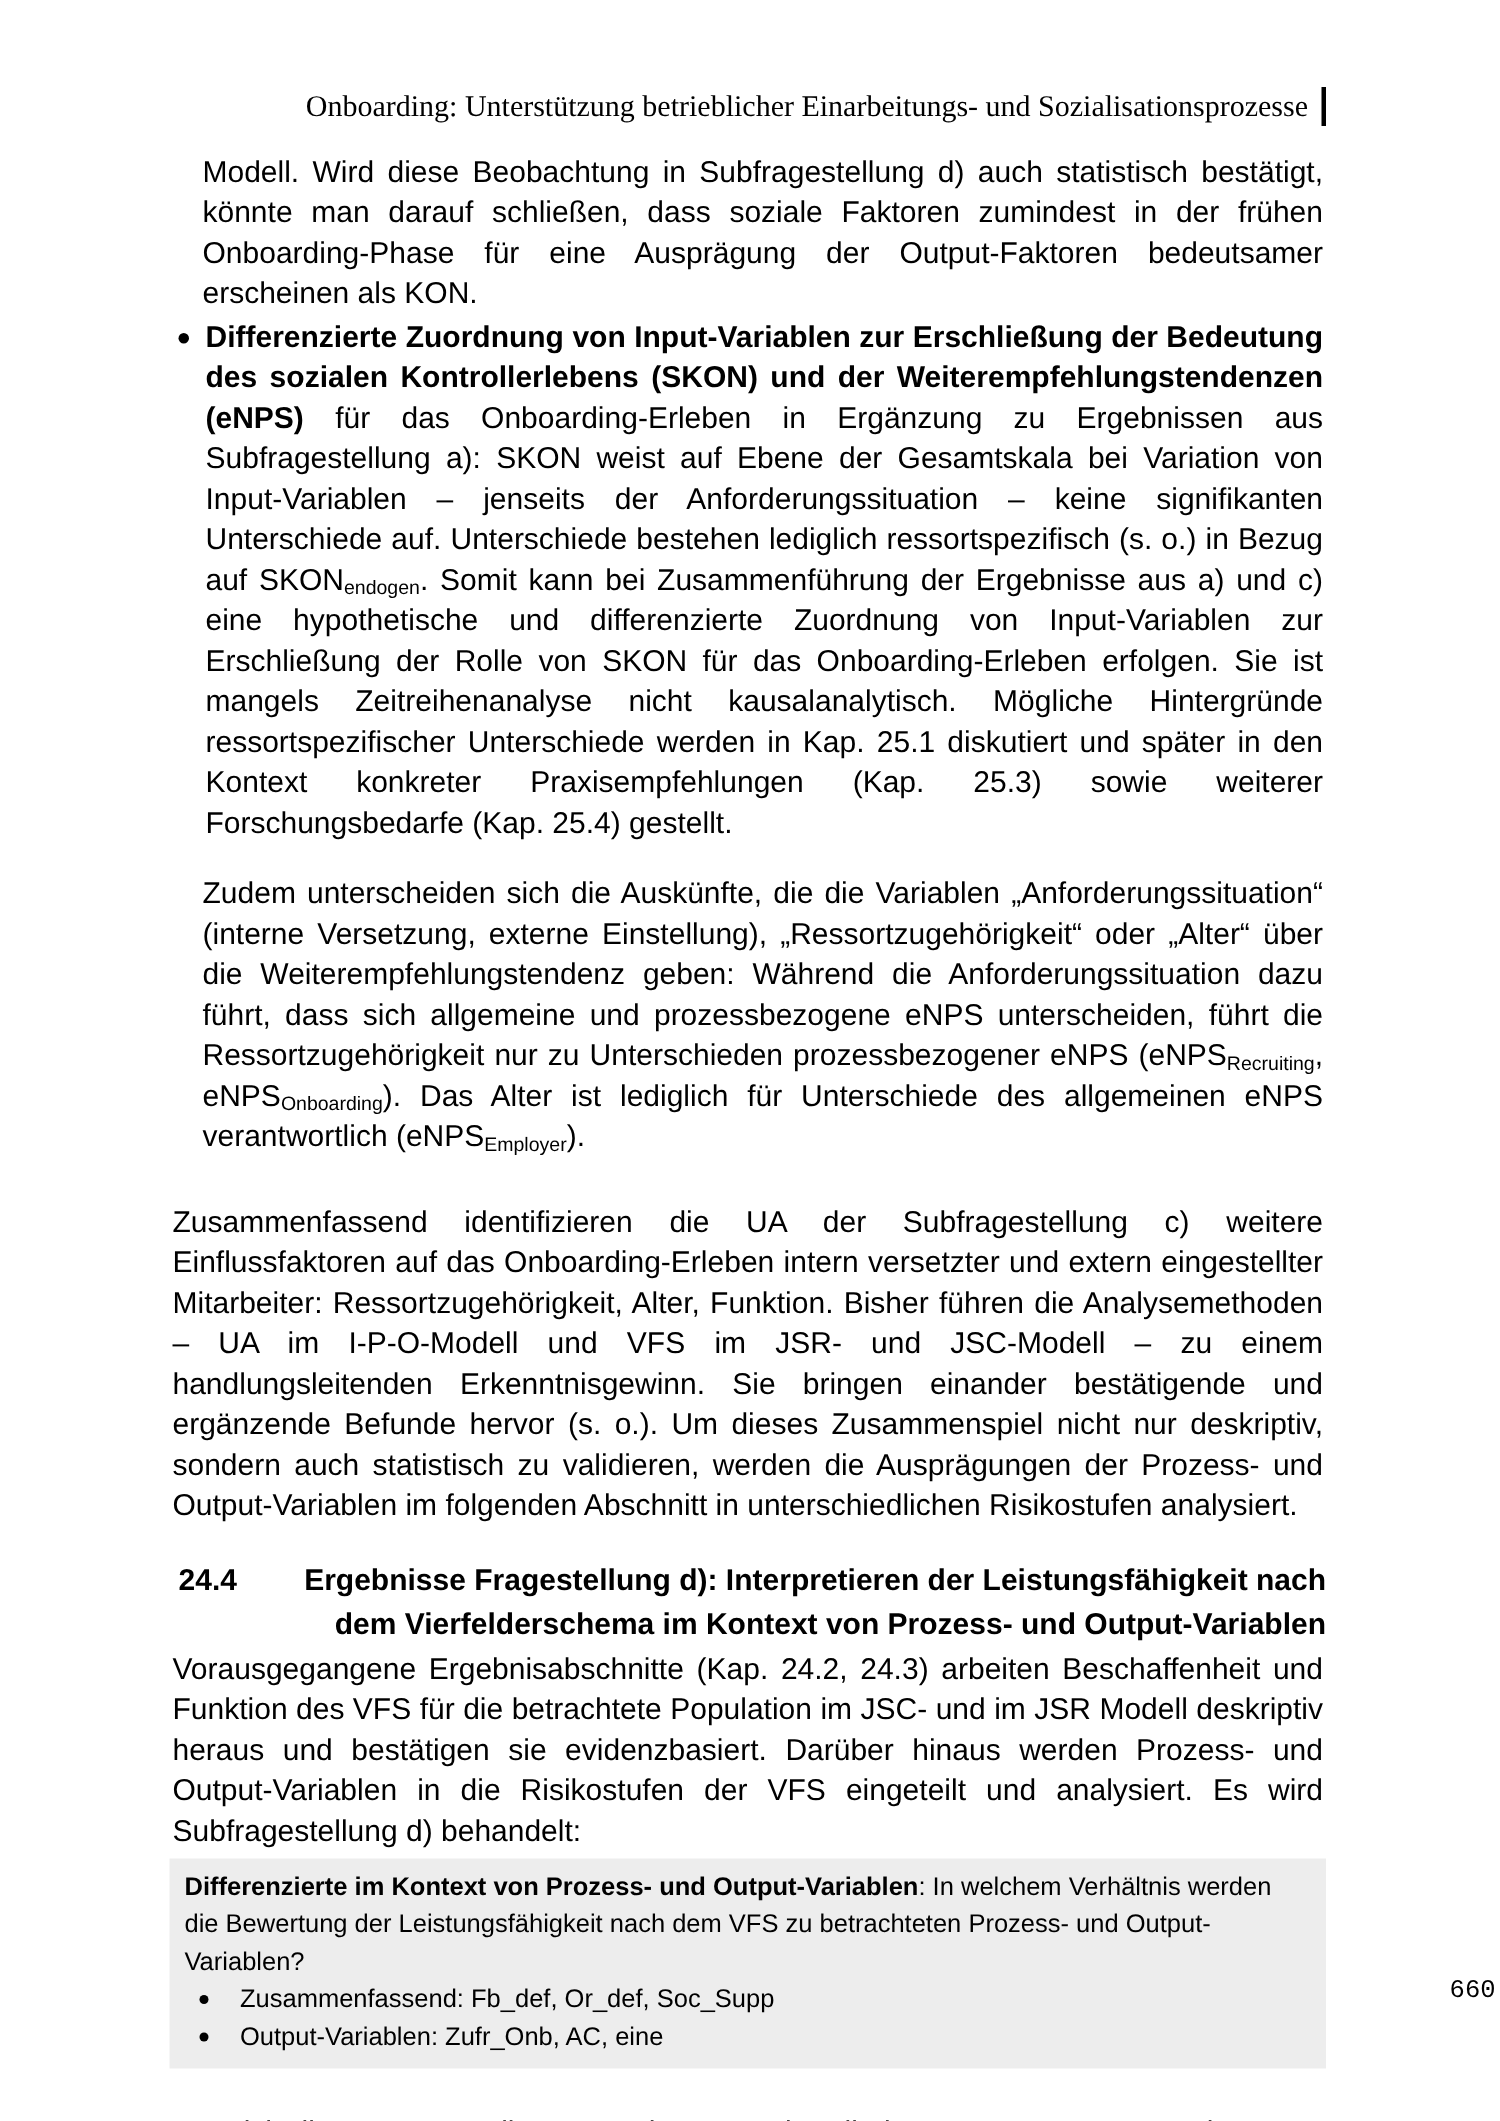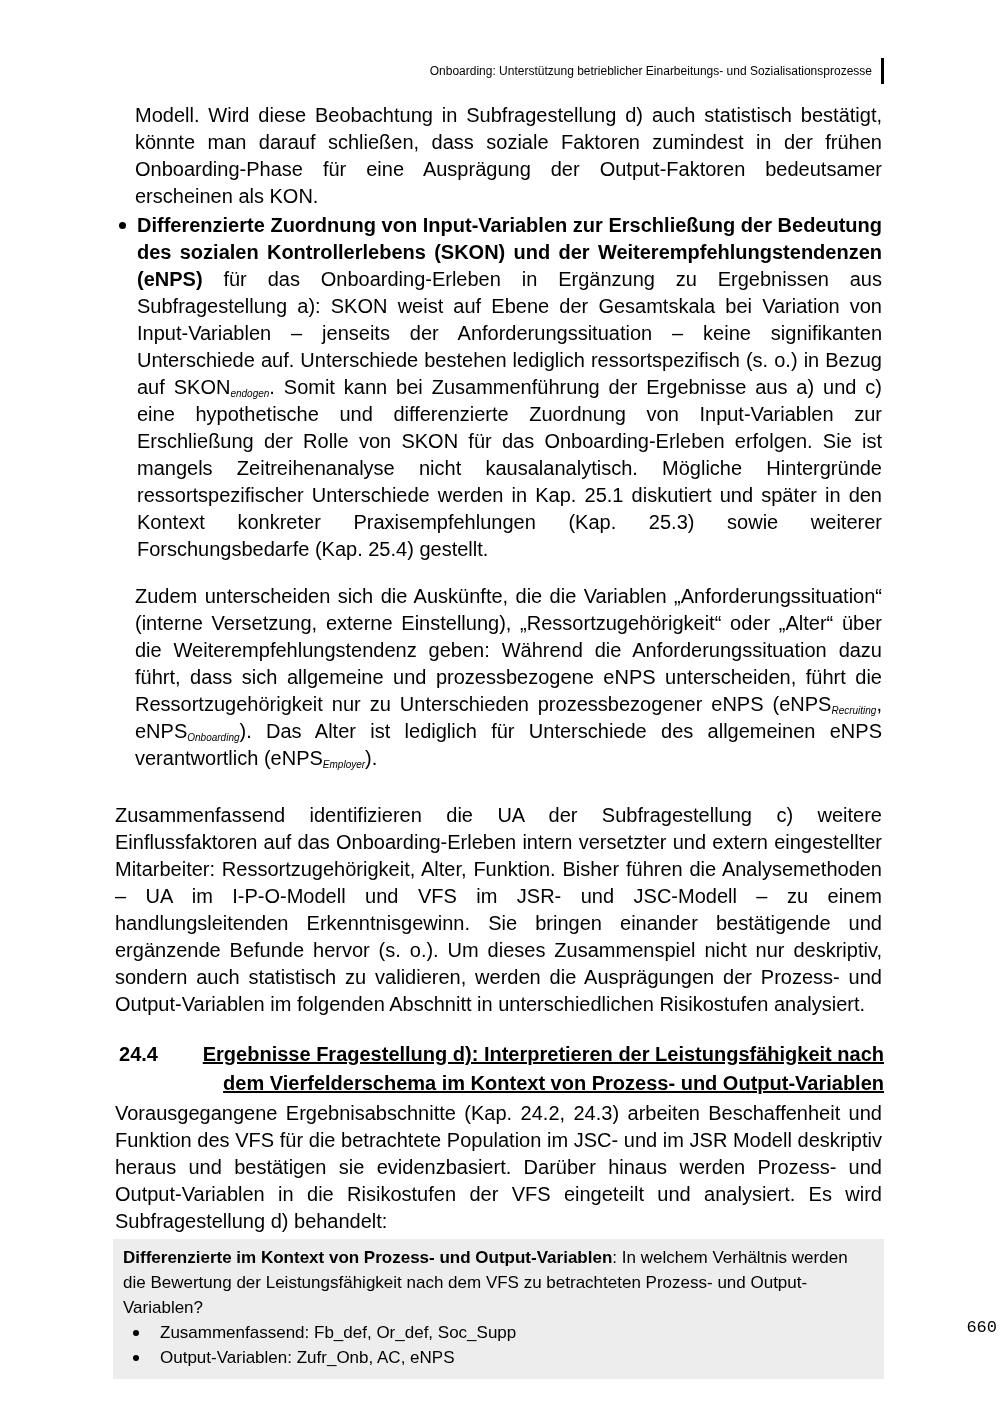--- a/index.html
+++ b/index.html
@@ -15,21 +15,21 @@
   
   .running-header {
     position: absolute;
     top: 58px;
     left: 113px;
     width: 771px;
     display: flex;
     justify-content: flex-end;
     align-items: center;
   }
-  .header-text { font-size: 12px; line-height: 26px; white-space: nowrap; }
+  .header-text { font-size: 20px; line-height: 26px; white-space: nowrap; font-family: Liberation Serif, serif; }
   .vbar { width: 3px; height: 26px; background: #000; margin-left: 9px; flex: 0 0 auto; }
 
   
   .content {
     position: absolute;
     top: 100px;
     left: 113px;
     width: 771px;
     font-size: 20px;
     line-height: 27px;
@@ -38,33 +38,33 @@
   .content p { margin: 2px; }
   .indent { margin-left: 22px !important; }
   .mt20 { margin-top: 20px !important; }
   .mt30 { margin-top: 30px !important; }
 
   .bullet-item { position: relative; padding-left: 22px; }
   .bullet-item .dot {
     position: absolute; left: 6px; top: 10px;
     width: 7px; height: 7px; border-radius: 50%; background: #000;
   }
-  sub { font-size: 10px; line-height: 0; vertical-align: -3px; font-style: italic; }
+  sub { font-size: 13px; line-height: 0; vertical-align: -3px; }
 
   
   .heading {
     display: flex;
     margin: 22px 0 0 0;
     font-size: 20px;
     font-weight: bold;
     line-height: 29px;
     text-align: right;
   }
   .heading-num { flex: 0 0 45px; }
-  .heading-text { flex: 1 1 auto; text-decoration: underline; }
+  .heading-text { flex: 1 1 auto; }
 
   
   .qbox {
     background: #ededed;
     margin-top: 4px;
     padding: 6px 10px 9px 10px;
     font-size: 17px;
     line-height: 25px;
     text-align: left;
   }
@@ -120,21 +120,21 @@
     <p>Vorausgegangene Ergebnisabschnitte (Kap. 24.2, 24.3) arbeiten Beschaffenheit und Funktion des VFS für die betrachtete Population im JSC- und im JSR Modell deskriptiv heraus und bestätigen sie evidenzbasiert. Darüber hinaus werden Prozess- und Output-Variablen in die Risikostufen der VFS eingeteilt und analysiert. Es wird Subfragestellung d) behandelt:</p>
 
     <div class="qbox">
       <p class="box-intro"><strong>Differenzierte im Kontext von Prozess- und Output-Variablen</strong><span>: In welchem Verhältnis werden die Bewertung der Leistungsfähigkeit nach dem VFS zu betrachteten Prozess- und Output-Variablen?</span></p>
       <div class="box-bullet">
         <span class="dot-sm"></span>
         <span>Zusammenfassend: Fb_def, Or_def, Soc_Supp</span>
       </div>
       <div class="box-bullet">
         <span class="dot-sm"></span>
-        <span>Output-Variablen: Zufr_Onb, AC, eNPS</span>
+        <span>Output-Variablen: Zufr_Onb, AC, eine</span>
       </div>
     </div>
 
     <p class="mt30">Um sich dieser Fragestellung zu nähern, werden die benannten Prozess- und Output-Variab­len entsprechend ihrer Ausprägung pro Risikostufe deskriptiv betrachtet (Abb. 24.6; Kap. 24.4.1, 24.4.2). Zudem kommen unterschieds- und varianzanalytische Verfahren zum Einsatz (Kap. 24.4.3). Diese Schritte schließen mit einem gemeinsamen Fazit (Kap. 24.4.4):</p>
 
   </div>
 
   <div class="footer">
     <span class="footer-text">660</span>
     <span class="vbar"></span>

